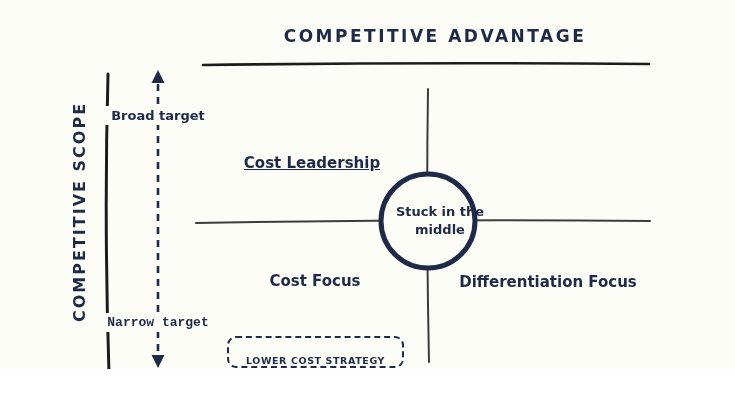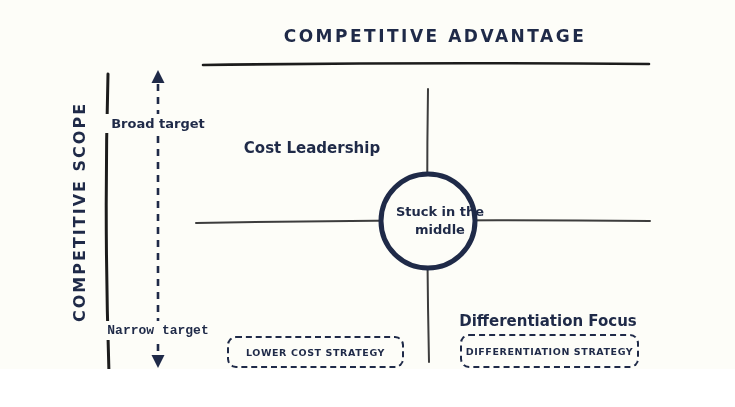--- a/index.html
+++ b/index.html
@@ -29,44 +29,43 @@
     text-align:center;
     font-size:16px;font-weight:bold;letter-spacing:2px;
     transform:rotate(-90deg);
     white-space:nowrap;
   }
   .target-lbl{
     width:110px;text-align:center;
     font-size:13px;font-weight:600;
     background:var(--bg);
     padding:2px 0;
-    margin-top:8px;
   }
   .broad{left:103px;top:106px;}
   .narrow{left:103px;top:313px;font-family:Liberation Mono, monospace;}
   .quad{
     width:200px;text-align:center;
     font-size:15px;font-weight:600;
     white-space:nowrap;
   }
-  .q-tl{left:212px;top:139px;}
+  .q-tl{left:212px;top:154px;text-decoration:underline;}
   .q-tr{left:443px;top:137px;}
   .q-bl{left:215px;top:272px;}
-  .q-br{left:448px;top:273px;margin-top:39px;}
+  .q-br{left:448px;top:273px;}
   .center-text{
     left:381px;top:174px;width:94px;height:94px;
     display:flex;align-items:center;justify-content:center;
     text-align:center;
     font-size:13px;font-weight:600;line-height:1.35;margin-left:12px;
   }
   .strategy-box{
     position:absolute;
     border:2px dashed var(--ink);
     border-radius:9px;
-    display:flex;align-items:center;justify-content:center;
+    display:flex;align-items:flex-end;justify-content:center;
     font-size:9.5px;font-weight:bold;letter-spacing:0.6px;
     color:var(--ink);
     text-align:center;
     background:var(--bg);
   }
   .box-left{left:227px;top:336px;width:173px;height:28px;}
   .box-right{left:460px;top:334px;width:175px;height:30px;}
 </style>
 </head>
 <body>
@@ -91,24 +90,22 @@
   </svg>
 
   <div class="lbl title">COMPETITIVE ADVANTAGE</div>
 
   <div class="lbl scope-label">COMPETITIVE SCOPE</div>
 
   <div class="lbl target-lbl broad">Broad target</div>
   <div class="lbl target-lbl narrow">Narrow target</div>
 
   <div class="lbl quad q-tl">Cost Leadership</div>
+  <div class="lbl quad q-bl">Cost Focus</div>
   <div class="lbl quad q-br">Differentiation Focus</div>
 
   <div class="lbl center-text">Stuck in the middle</div>
 
   <div class="strategy-box box-left">
     <span>LOWER COST STRATEGY</span>
   </div>
-  <div class="strategy-box box-right">
-    <span>DIFFERENTIATION STRATEGY</span>
-  </div>
 
 </div>
 
 </body></html>

